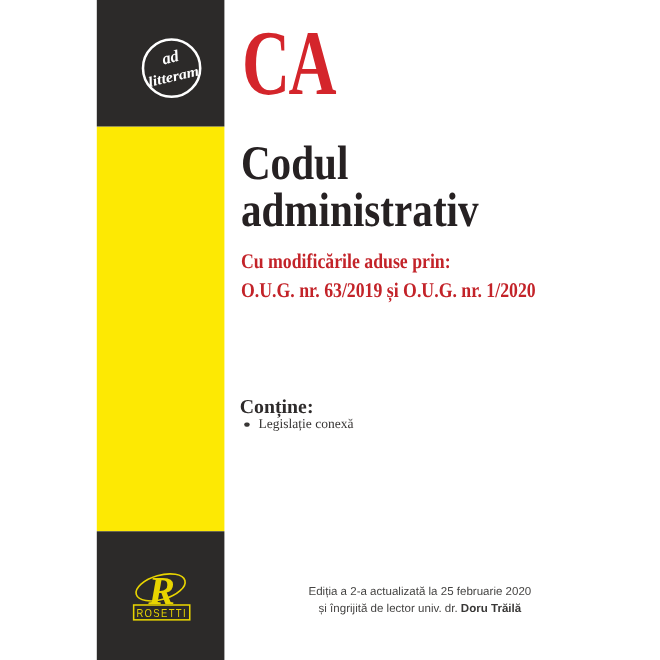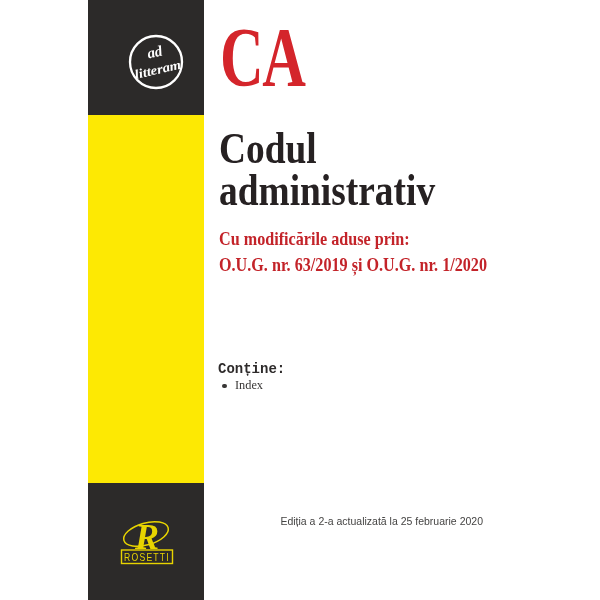--- a/index.html
+++ b/index.html
@@ -34,31 +34,31 @@
 
   
   .subtitle {
     position:absolute; left:219px; top:226px;
     font-size:19px; line-height:26px; font-weight:bold; color:#c32329;
     transform:scaleX(0.85); transform-origin:0 0; white-space:nowrap;
   }
 
   
   .contents { position:absolute; left:218px; top:362px; color:#383635; }
-  .contents-heading { font-size:14px; font-weight:bold; line-height:14px; margin:0 0 3px 0; color:#2e2b2b;font-family:Liberation Mono, monospace; }
+  .contents-heading { font-size:18px; font-weight:bold; line-height:14px; margin:0 0 3px 0; color:#2e2b2b; }
   .contents-list { list-style:none; margin:0; padding:0; font-size:12.3px; line-height:13.4px; }
   .contents-list li { position:relative; padding-left:17px; white-space:nowrap; }
   .contents-list li .dot {
     position:absolute; left:4px; top:4.5px; width:4.5px; height:4.5px;
     border-radius:50%; background:#383635; display:block;
   }
 
   
   .edition {
-    position:absolute; right:117px; top:514px; text-align:center;
+    position:absolute; right:117px; top:531px; text-align:center;
     font-family:"Liberation Sans", sans-serif;
     font-size:10.5px; line-height:14.5px; color:#454443; white-space:nowrap;
   }
   .edition .author { font-weight:bold; color:#393837; }
 </style>
 </head>
 <body>
 
 <div class="cover">
 
@@ -88,21 +88,22 @@
   <h1 class="title"><span>Codul</span><br><span>administrativ</span></h1>
 
   <div class="subtitle">
     <div>Cu modificările aduse prin:</div>
     <div>O.U.G. nr. 63/2019 și O.U.G. nr. 1/2020</div>
   </div>
 
   <div class="contents">
     <p class="contents-heading">Conține:</p>
     <ul class="contents-list">
-      <li><span class="dot"></span><span>Index</span></li>
+      <li><span class="dot"></span><span>Legislație conexă</span></li>
     </ul>
   </div>
 
   <div class="edition">
     <div>Ediția a 2-a actualizată la 25 februarie 2020</div>
+    <div><span>și îngrijită de lector univ. dr. </span><span class="author">Doru Trăilă</span></div>
   </div>
 
 </div>
 
 </body></html>

